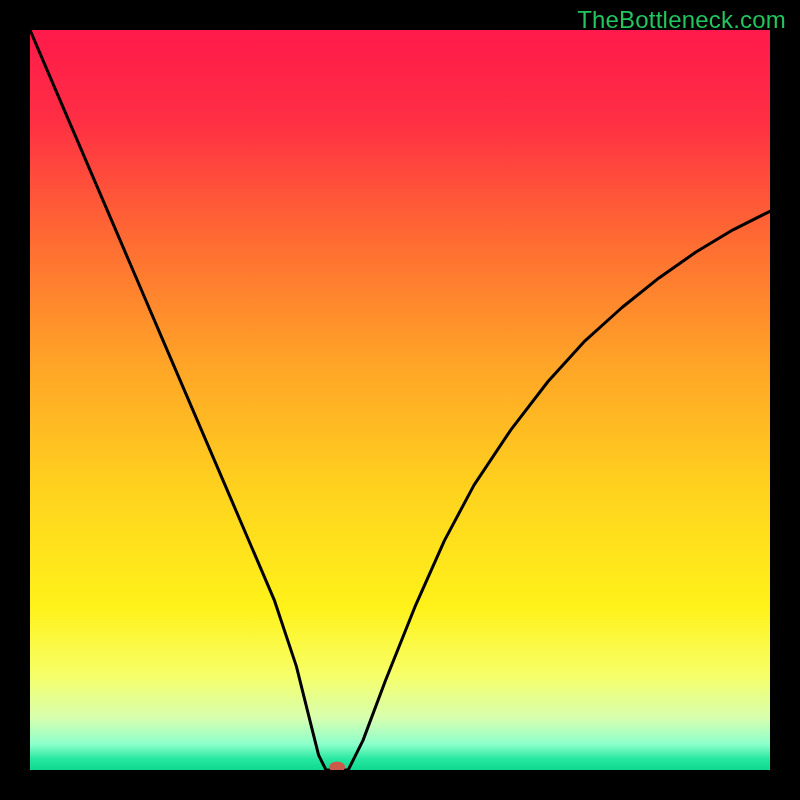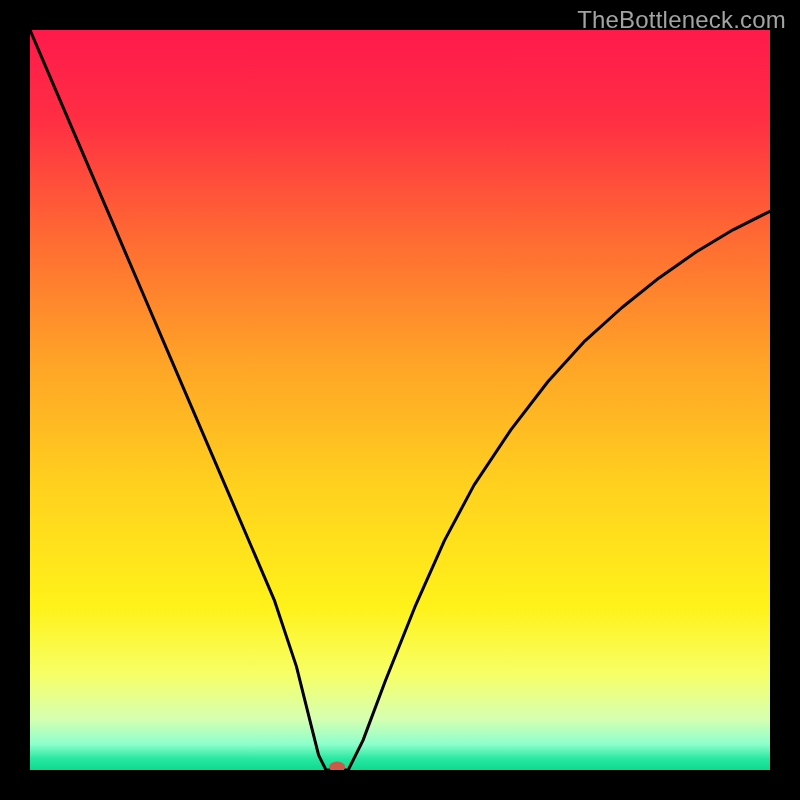--- a/index.html
+++ b/index.html
@@ -21,21 +21,21 @@
     position: absolute;
     left: 30px;
     top: 30px;
     width: 740px;
     height: 740px;
   }
   .watermark {
     position: absolute;
     top: 6px;
     right: 14px;
-    color: #a3a3a3;
+    color: #22c55e;
     font-size: 24px;
     font-weight: 500;
     letter-spacing: 0.2px;
     user-select: none;
   }
   svg {
     display: block;
   }
 </style>
 </head>

